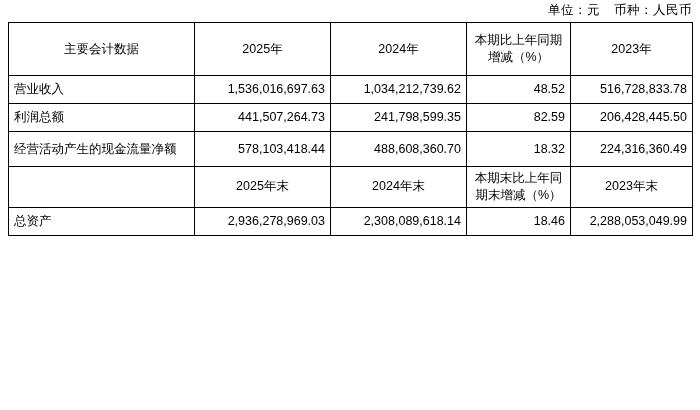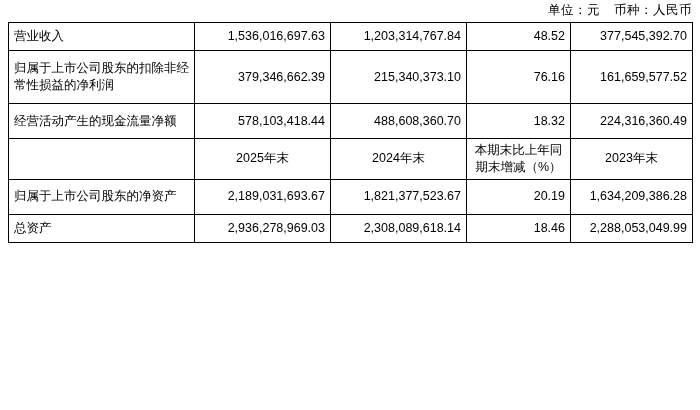--- a/index.html
+++ b/index.html
@@ -68,62 +68,62 @@
 
   <table class="fin">
     <colgroup>
       <col class="w1">
         <col class="w2">
         <col class="w3">
         <col class="w4">
         <col class="w5">
     </colgroup>
     <tbody>
+      <tr>
+        <td class="c-head tall">主要会计数据</td>
+        <td class="c-head tall">2025年</td>
+        <td class="c-head tall">2024年</td>
+        <td class="c-head tall">本期比上年同期增减（%）</td>
+        <td class="c-head tall">2023年</td>
+      </tr>
 
       <tr>
         <td class="c-label short">营业收入</td>
         <td class="c-num short">1,536,016,697.63</td>
-        <td class="c-num short">1,203,314,767.84</td>
+        <td class="c-num short">1,034,212,739.62</td>
         <td class="c-num short">48.52</td>
-        <td class="c-num short">377,545,392.70</td>
+        <td class="c-num short">516,728,833.78</td>
+      </tr>
+
+      <tr>
+        <td class="c-label short">利润总额</td>
+        <td class="c-num short">441,507,264.73</td>
+        <td class="c-num short">241,798,599.35</td>
+        <td class="c-num short">82.59</td>
+        <td class="c-num short">206,428,445.50</td>
       </tr>
 
 
-
-      <tr>
-        <td class="c-label tall">归属于上市公司股东的扣除非经常性损益的净利润</td>
-        <td class="c-num tall">379,346,662.39</td>
-        <td class="c-num tall">215,340,373.10</td>
-        <td class="c-num tall">76.16</td>
-        <td class="c-num tall">161,659,577.52</td>
-      </tr>
 
       <tr>
         <td class="c-label med">经营活动产生的现金流量净额</td>
         <td class="c-num med">578,103,418.44</td>
         <td class="c-num med">488,608,360.70</td>
         <td class="c-num med">18.32</td>
         <td class="c-num med">224,316,360.49</td>
       </tr>
 
       <tr>
         <td class="c-head med"></td>
         <td class="c-head med">2025年末</td>
         <td class="c-head med">2024年末</td>
         <td class="c-head med">本期末比上年同期末增减（%）</td>
         <td class="c-head med">2023年末</td>
       </tr>
 
-      <tr>
-        <td class="c-label med">归属于上市公司股东的净资产</td>
-        <td class="c-num med">2,189,031,693.67</td>
-        <td class="c-num med">1,821,377,523.67</td>
-        <td class="c-num med">20.19</td>
-        <td class="c-num med">1,634,209,386.28</td>
-      </tr>
 
       <tr>
         <td class="c-label short">总资产</td>
         <td class="c-num short">2,936,278,969.03</td>
         <td class="c-num short">2,308,089,618.14</td>
         <td class="c-num short">18.46</td>
         <td class="c-num short">2,288,053,049.99</td>
       </tr>
     </tbody>
   </table>

